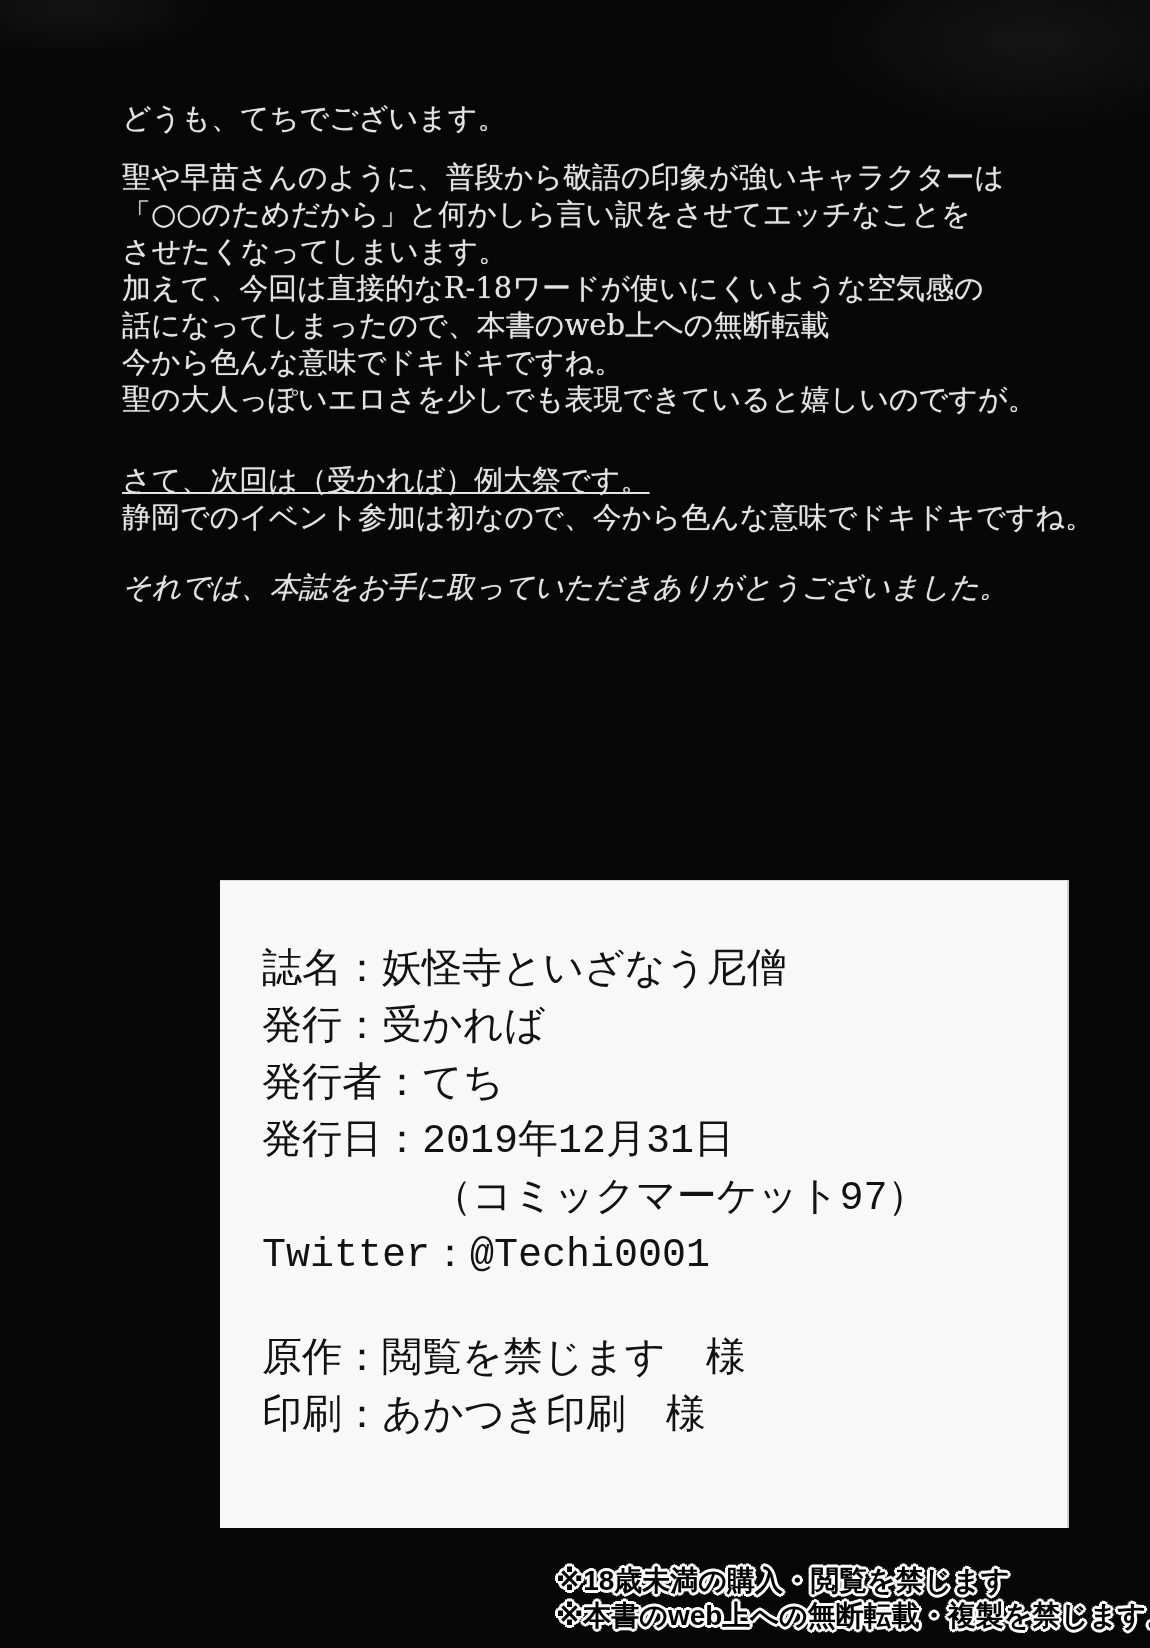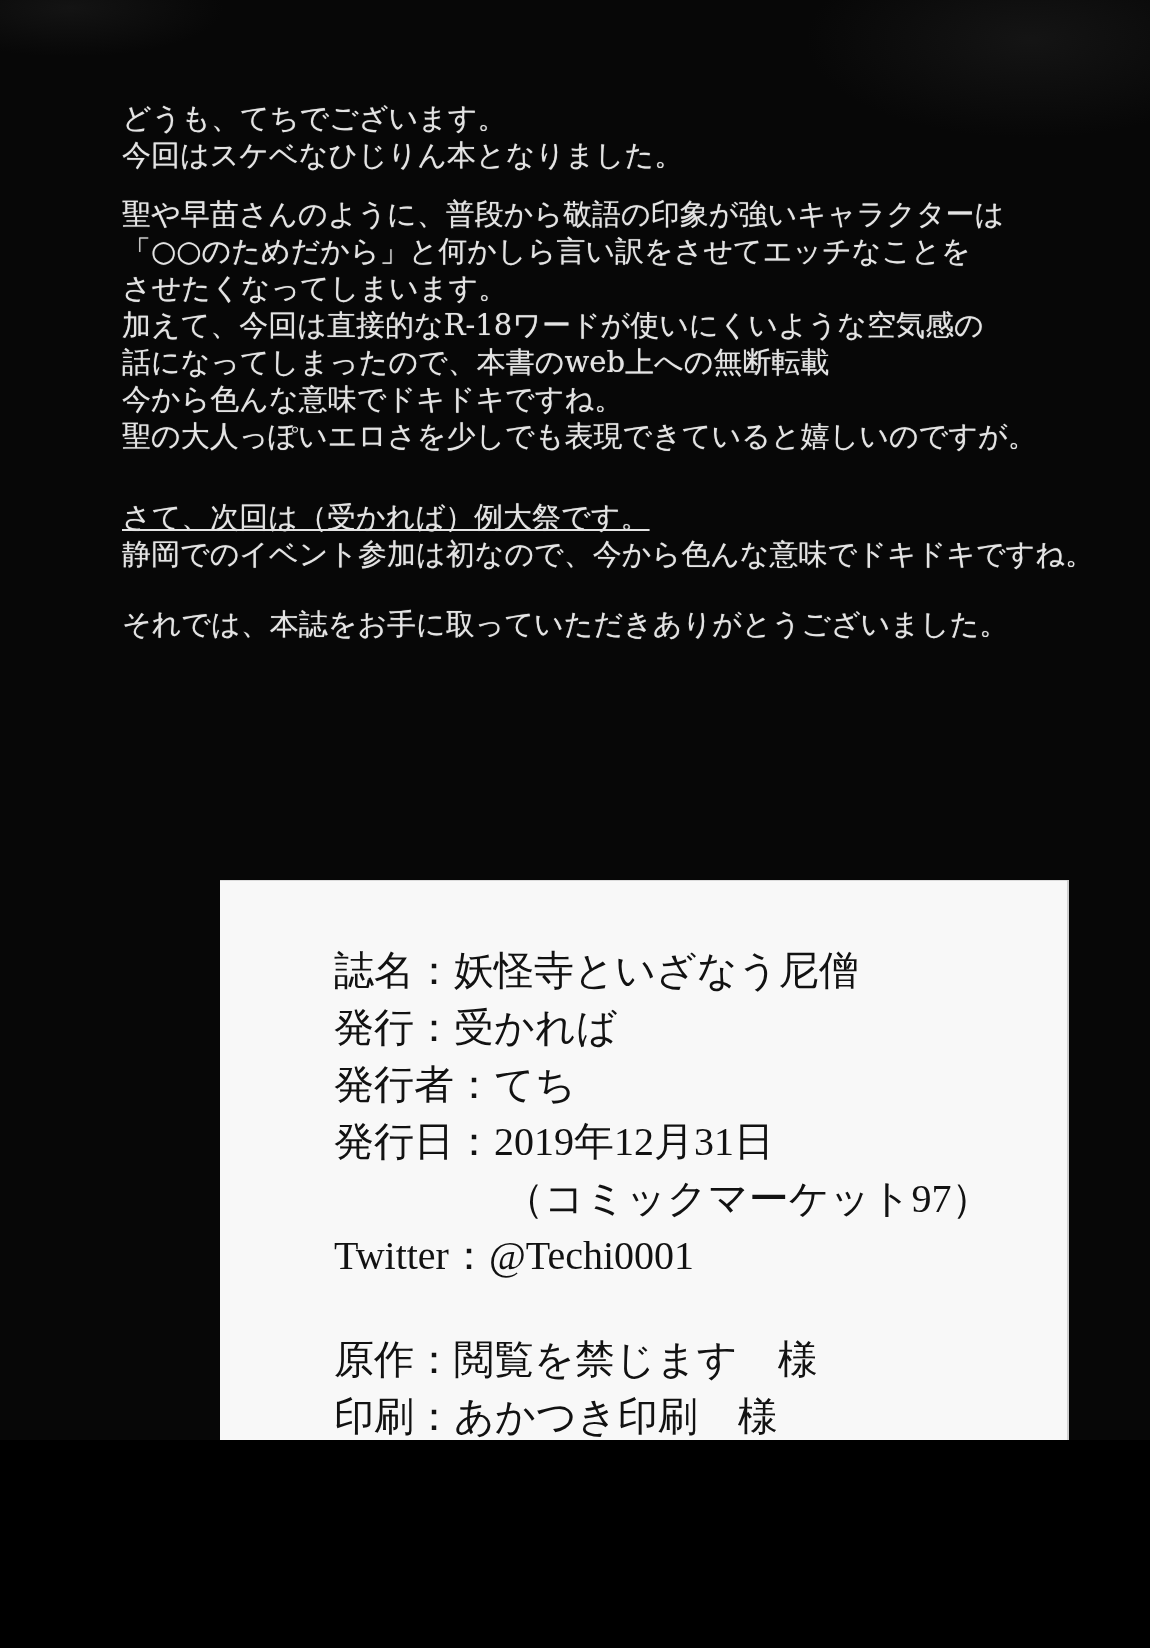--- a/index.html
+++ b/index.html
@@ -1,19 +1,19 @@
 <!DOCTYPE html>
 <html><head>
 <meta charset="utf-8">
 <style>
   html, body { margin: 0; padding: 0; background: #000; }
   .page {
     position: relative;
     width: 1150px;
-    height: 1440px;
+    height: 1648px;
     overflow: hidden;
     background:
       radial-gradient(ellipse 320px 140px at 1030px 40px, rgba(55,55,55,.28), transparent 70%),
       radial-gradient(ellipse 220px 70px at 70px 8px, rgba(70,70,70,.20), transparent 70%),
       #070707;
   }
 
   
   .afterword {
     position: absolute;
@@ -22,35 +22,35 @@
     width: 960px;
     color: #e4e4e4;
     font-family: "DejaVu Serif", "Liberation Serif", serif;
     font-size: 29px;
     line-height: 37px;
     text-shadow: 0 0 1px rgba(255,255,255,.55);
     white-space: nowrap;
   }
   .afterword .gap-a { margin-top: 22px; }
   .afterword .gap-b { margin-top: 44px; text-decoration: underline; }
-  .afterword .gap-c { margin-top: 33px; }
+  .afterword .gap-c { margin-top: 33px; font-style: italic; }
 
   
   .colophon-box {
     position: absolute;
     left: 220px;
     top: 880px;
     width: 849px;
     height: 648px;
     background: #f8f8f8;
     box-shadow: inset -2px 0 0 #cfcfcf, inset 0 1px 0 #dcdcdc;
     box-sizing: border-box;
-    padding: 62px 0 0 114px;
+    padding: 62px 0 0 42px;
     color: #121212;
-    font-family: Liberation Serif, serif;
+    font-family: Liberation Mono, monospace;
     font-size: 40px;
     line-height: 57px;
     white-space: nowrap;
   }
   .colophon-box .indent { margin-left: 170px; }
   .colophon-box .gap-d { margin-top: 47px; }
 
   
   .footer-disclaimer {
     position: absolute;
@@ -68,21 +68,20 @@
       -2px 0 0 #fff, 2px 0 0 #fff, 0 2px 0 #fff, 0 -2px 0 #fff;
   }
 </style>
 </head>
 <body>
 
 <div class="page">
 
   <div class="afterword">
     <div>どうも、てちでございます。</div>
-    <div>今回はスケベなひじりん本となりました。</div>
     <div class="gap-a">聖や早苗さんのように、普段から敬語の印象が強いキャラクターは</div>
     <div>「○○のためだから」と何かしら言い訳をさせてエッチなことを</div>
     <div>させたくなってしまいます。</div>
     <div>加えて、今回は直接的なR-18ワードが使いにくいような空気感の</div>
     <div>話になってしまったので、本書のweb上への無断転載</div>
     <div>今から色んな意味でドキドキですね。</div>
     <div>聖の大人っぽいエロさを少しでも表現できていると嬉しいのですが。</div>
     <div class="gap-b">さて、次回は（受かれば）例大祭です。</div>
     <div>静岡でのイベント参加は初なので、今から色んな意味でドキドキですね。</div>
     <div class="gap-c">それでは、本誌をお手に取っていただきありがとうございました。</div>

